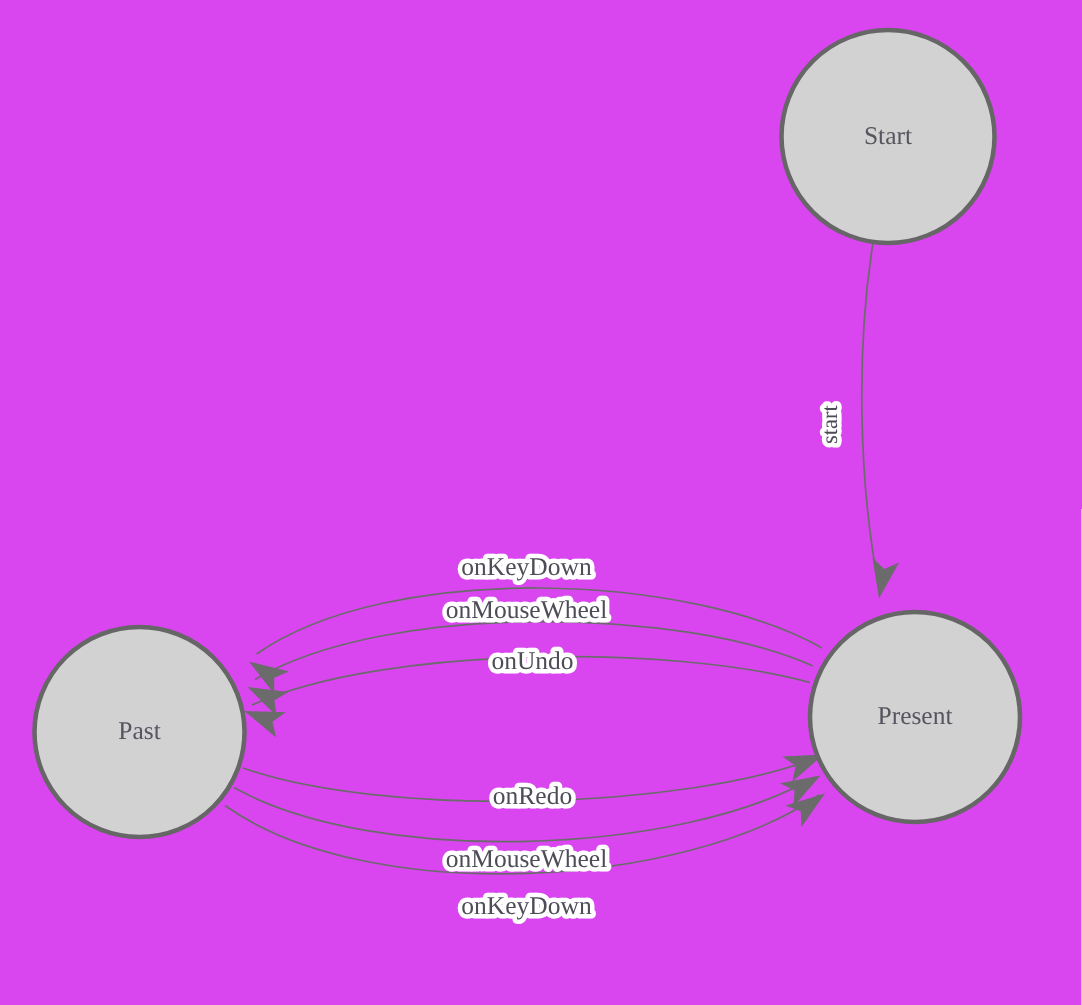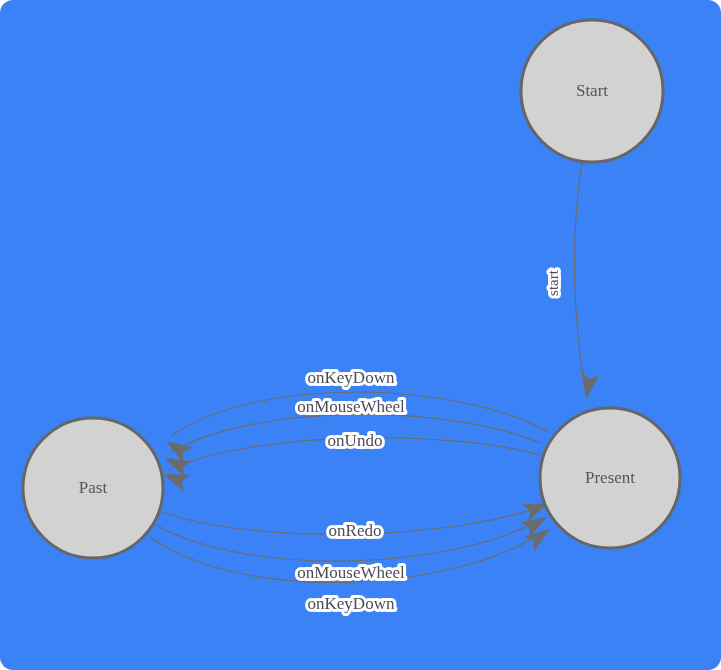--- a/index.html
+++ b/index.html
@@ -4,23 +4,22 @@
 <style>
   html, body {
     margin: 0;
     padding: 0;
     background: #ffffff;
   }
   #canvas-wrap {
     position: relative;
     width: 721px;
     height: 670px;
-    background: #3b82f6;
+    background: #d946ef;
     overflow: hidden;
-    border-radius: 13px;
   }
   svg#diagram {
     display: block;
     width: 721px;
     height: 670px;
   }
   .node-circle {
     fill: #d2d2d2;
     stroke: #666666;
     stroke-width: 3;

